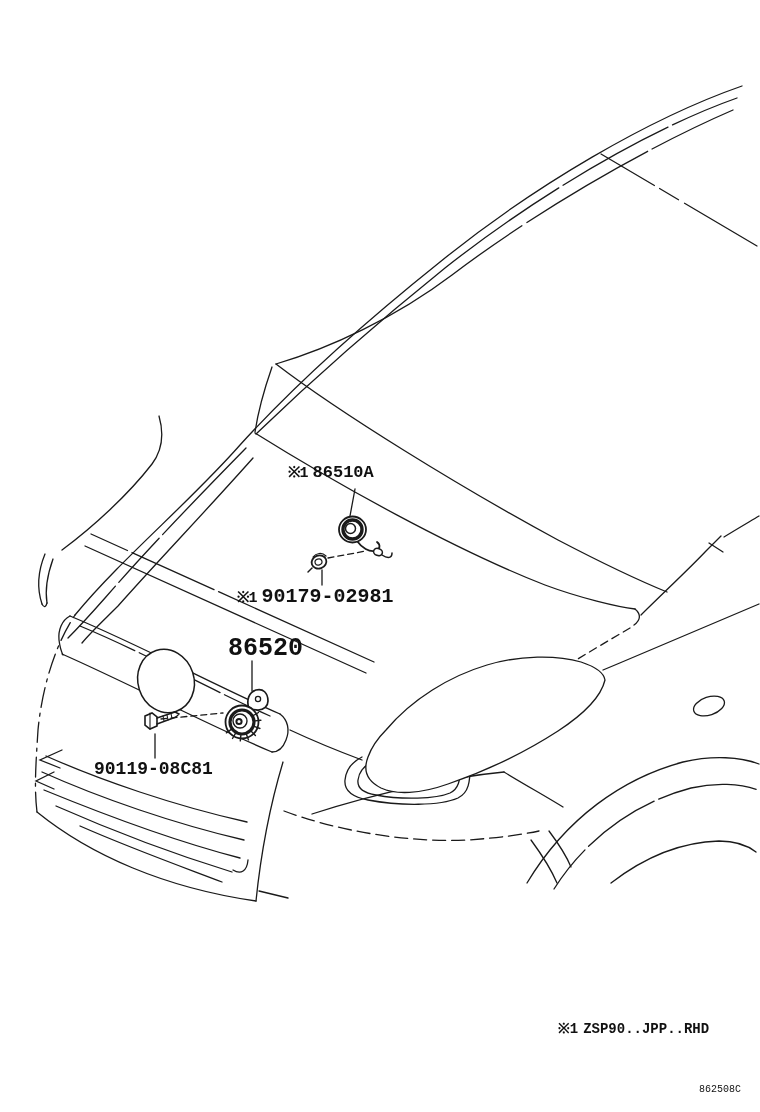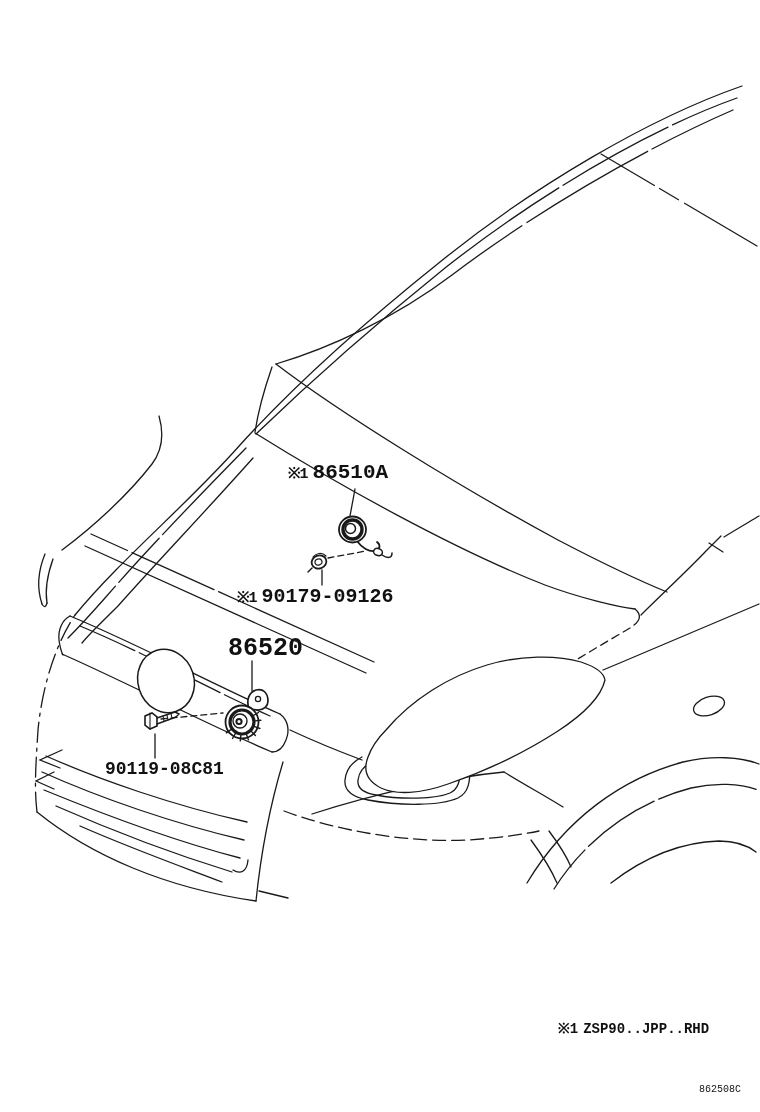--- a/index.html
+++ b/index.html
@@ -3,24 +3,24 @@
 <meta charset="utf-8">
 <style>
   html,body{margin:0;padding:0;background:#fff}
   body{width:760px;height:1112px;overflow:hidden}
   .stage{position:relative;width:760px;height:1112px;background:#fff;
          font-family:"Liberation Mono","DejaVu Sans Mono",monospace;color:#111}
   .art{position:absolute;left:0;top:0}
   .callout{position:absolute;display:flex;align-items:baseline;gap:5px;white-space:nowrap;cursor:default}
   .callout .pfx{font-size:15px;font-weight:700;letter-spacing:-1px}
   .callout .lbl{font-weight:700;letter-spacing:0px}
-  .c1{left:288px;top:461px}.c1 .lbl{font-size:21px}
+  .c1{left:288px;top:461px}.c1 .lbl{font-size:17px}
   .c2{left:237px;top:585px}.c2 .lbl{font-size:20px}
   .c3{left:223px;top:634px}.c3 .lbl{font-size:25px}
-  .c4{left:100px;top:759px}.c4 .lbl{font-size:18px}
+  .c4{left:89px;top:759px}.c4 .lbl{font-size:18px}
   .footnote{position:absolute;left:558px;top:1018px;font-size:14px;font-weight:700;
             display:flex;gap:5px;align-items:baseline;white-space:nowrap}
   .doccode{position:absolute;left:699px;top:1084px;font-size:10px;font-weight:400}
 </style>
 </head>
 <body>
 
 <div class="stage">
 
   <svg class="art" width="760" height="1112" viewBox="0 0 760 1112">
@@ -141,21 +141,21 @@
     </g>
   </svg>
 
   <div class="callout c1">
     <span class="pfx">※1</span>
     <span class="lbl">86510A</span>
   </div>
 
   <div class="callout c2">
     <span class="pfx">※1</span>
-    <span class="lbl">90179-09126</span>
+    <span class="lbl">90179-02981</span>
   </div>
 
   <div class="callout c3">
     <span class="pfx"></span>
     <span class="lbl">86520</span>
   </div>
 
   <div class="callout c4">
     <span class="pfx"></span>
     <span class="lbl">90119-08C81</span>

